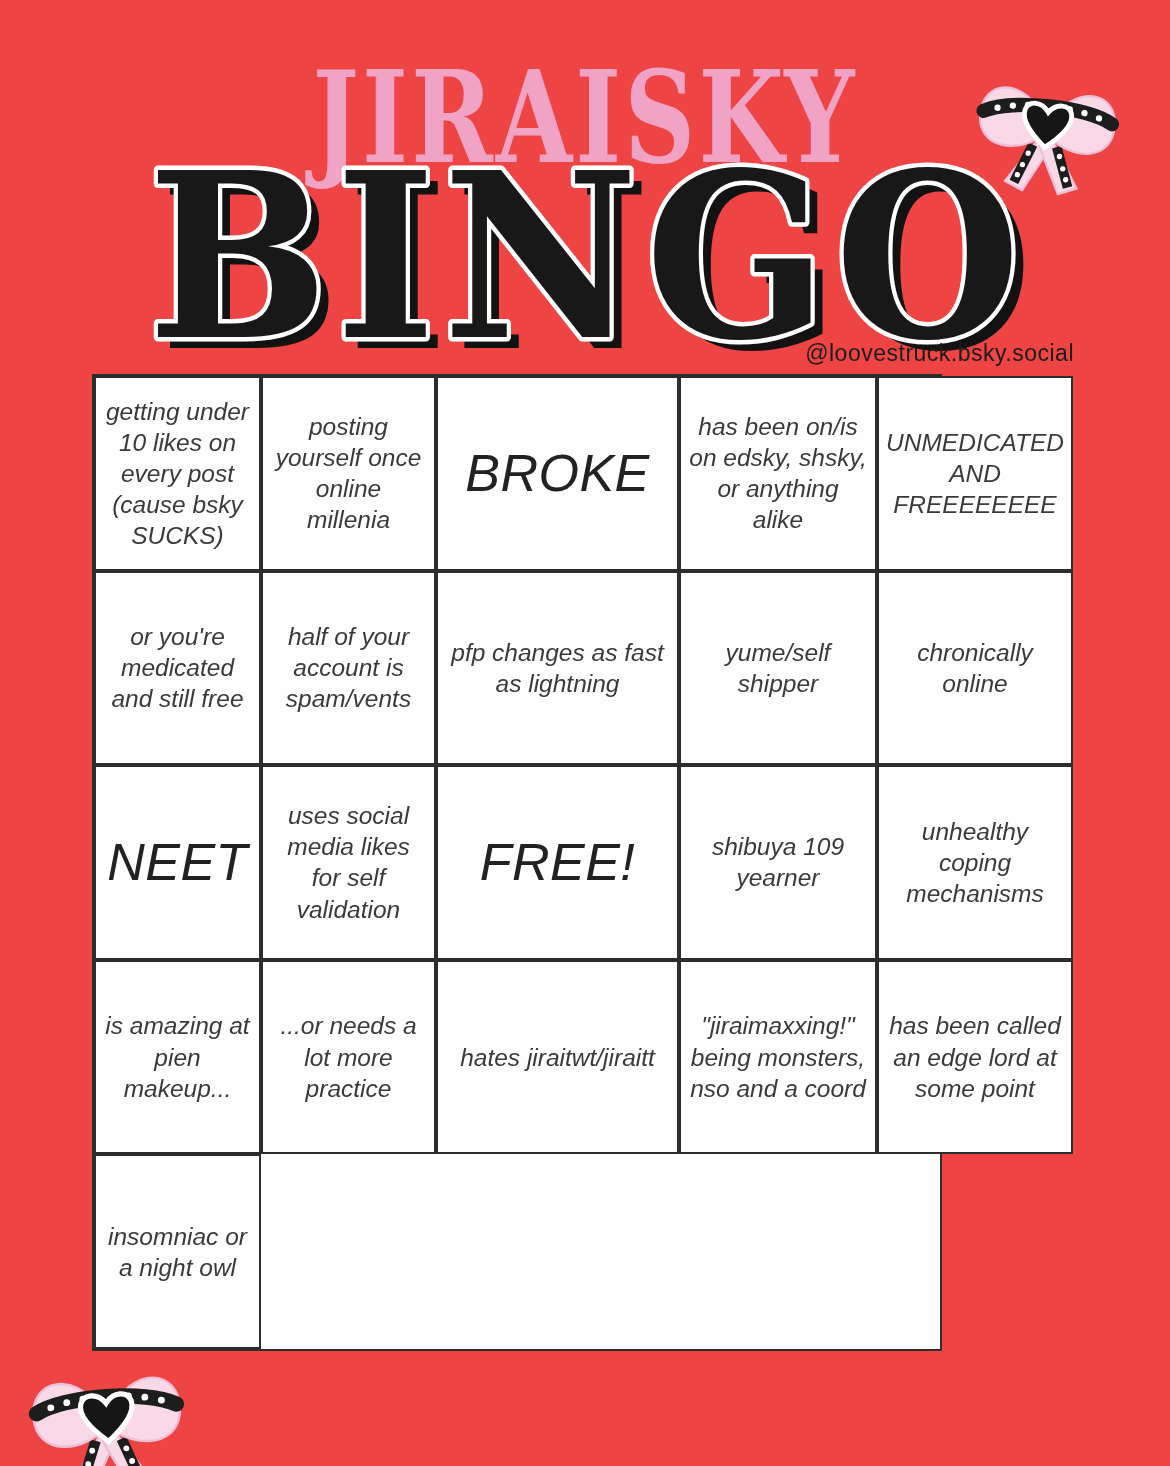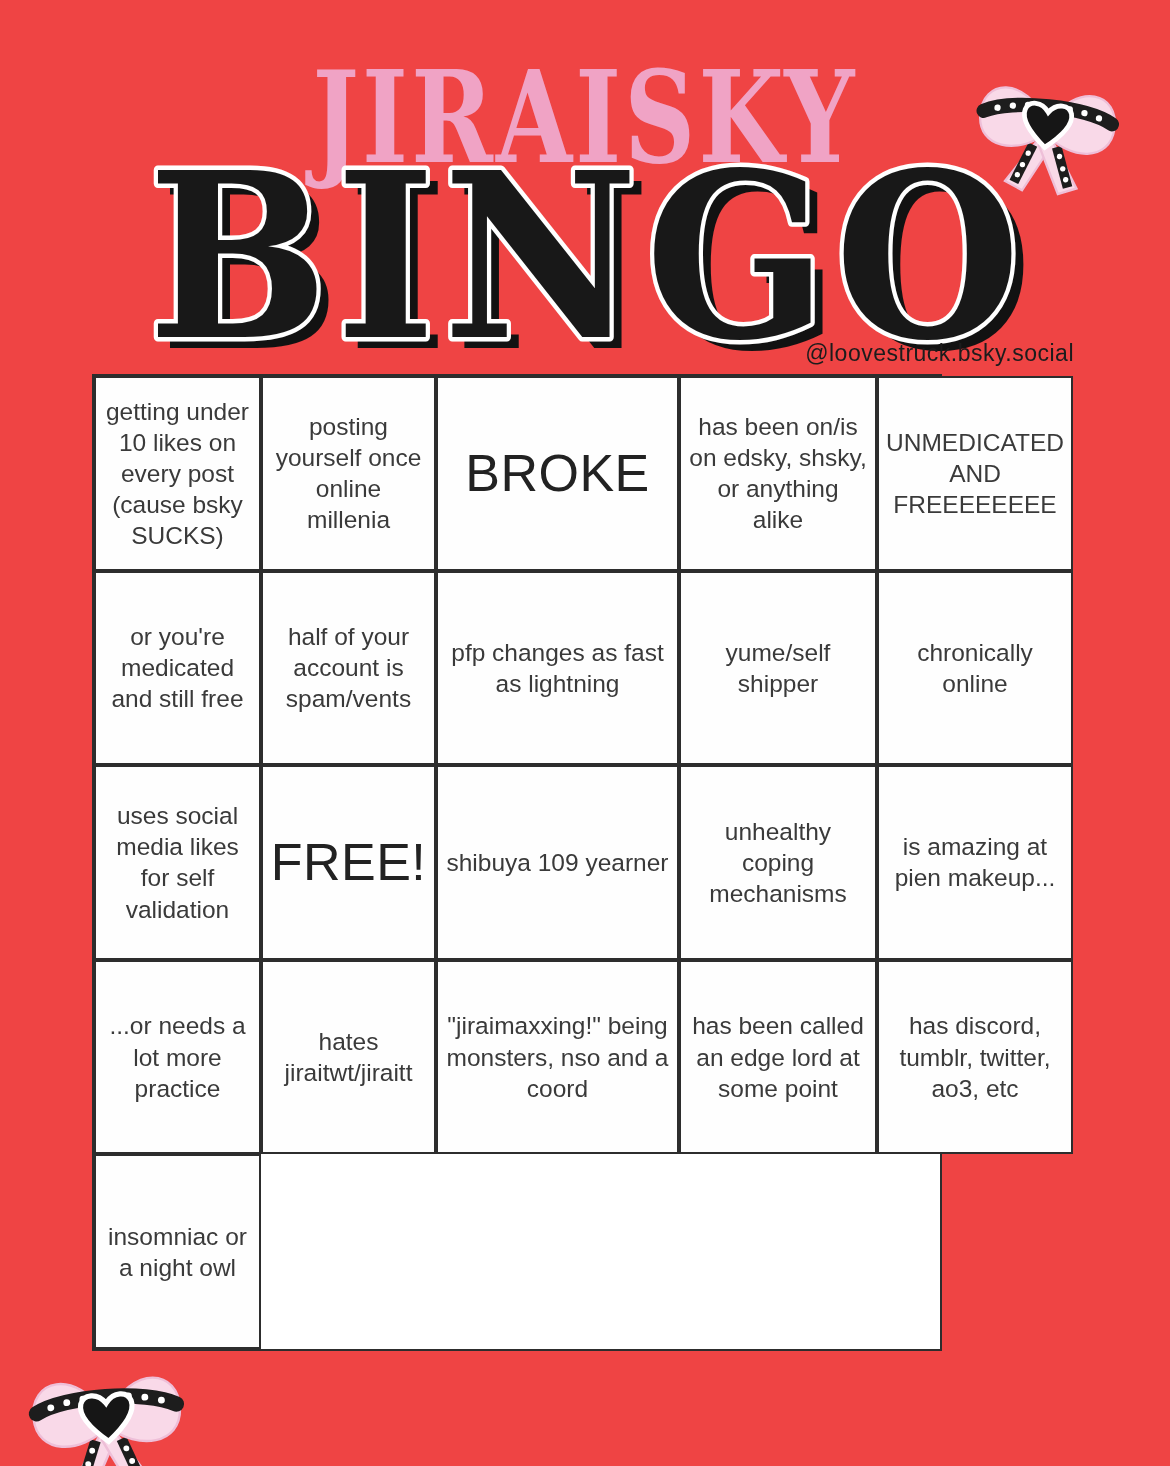--- a/index.html
+++ b/index.html
@@ -28,20 +28,21 @@
   .grid{
     position:absolute;
     left:92px;top:374px;
     width:850px;height:977px;
     box-sizing:border-box;
     border:2px solid var(--grid_line);
     display:grid;
     grid-template-columns:167px 175px 243px 198px 196px;
     grid-template-rows:repeat(5,1fr);
     background:#ffffff;
+    font-style:italic;
   }
   .cell{
     box-sizing:border-box;
     border:2px solid var(--grid_line);
     display:flex;
     align-items:center;
     justify-content:center;
     text-align:center;
     padding:6px 8px;
     color:var(--cell_text);
@@ -121,20 +122,23 @@
       </div>
       <div class="cell normal">
         <span>pfp changes as fast as lightning</span>
       </div>
       <div class="cell normal">
         <span>yume/self shipper</span>
       </div>
       <div class="cell normal">
         <span>chronically online</span>
       </div>
+      <div class="cell large">
+        <span>NEET</span>
+      </div>
       <div class="cell normal">
         <span>uses social media likes for self validation</span>
       </div>
       <div class="cell large">
         <span>FREE!</span>
       </div>
       <div class="cell normal">
         <span>shibuya 109 yearner</span>
       </div>
       <div class="cell normal">
@@ -147,23 +151,20 @@
         <span>...or needs a lot more practice</span>
       </div>
       <div class="cell normal">
         <span>hates jiraitwt/jiraitt</span>
       </div>
       <div class="cell normal">
         <span>"jiraimaxxing!" being monsters, nso and a coord</span>
       </div>
       <div class="cell normal">
         <span>has been called an edge lord at some point</span>
-      </div>
-      <div class="cell normal">
-        <span>has discord, tumblr, twitter, ao3, etc</span>
       </div>
       <div class="cell normal">
         <span>insomniac or a night owl</span>
       </div>
     </div>
 
   <svg class="bow bottom-left" viewBox="0 0 100 92">
     <path d="M46,55 L26,86 L38,91 L54,60 Z" fill="#f9d9e8" stroke="#eebfd8" stroke-width="1.5"></path>
     <path d="M54,55 L74,86 L62,91 L46,60 Z" fill="#f9d9e8" stroke="#eebfd8" stroke-width="1.5"></path>
     <path d="M42,60 L32,86" stroke="#1d1d1d" stroke-width="6.5" fill="none"></path>

